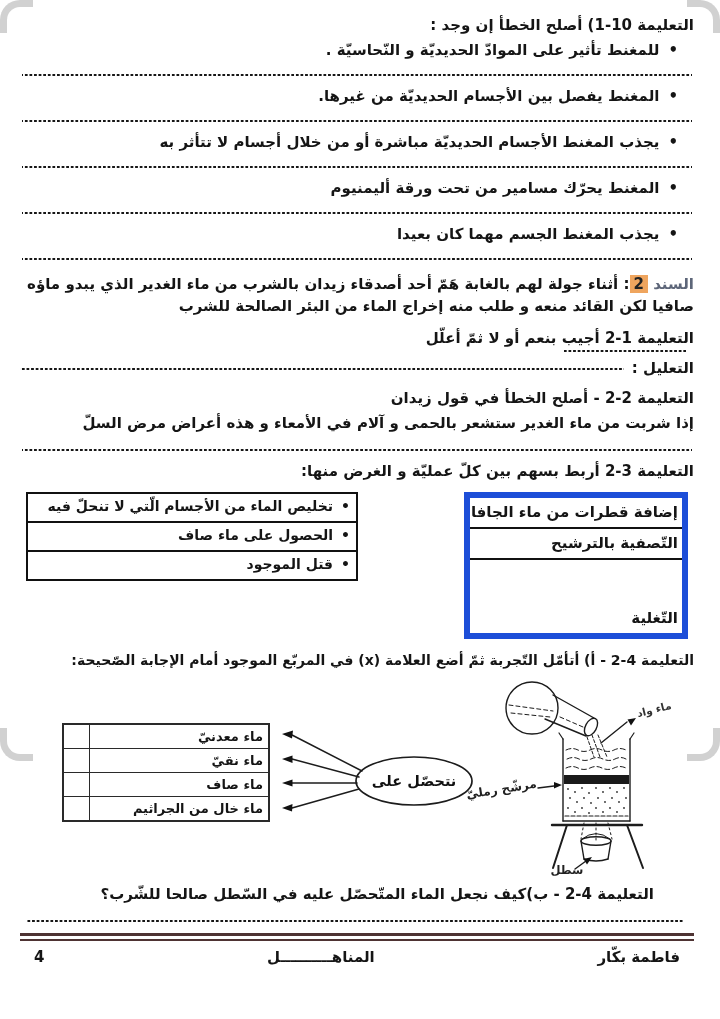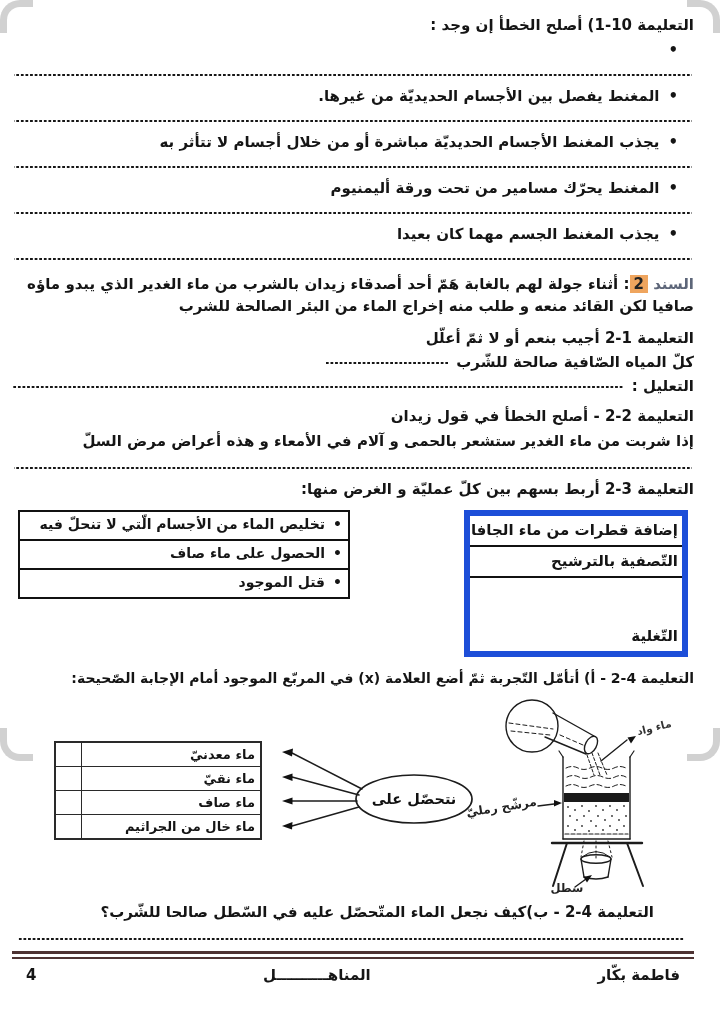--- a/index.html
+++ b/index.html
@@ -1,19 +1,19 @@
 <!DOCTYPE html>
 <html lang="ar" dir="rtl"><head>
 <meta charset="utf-8">
 <style>
   html,body{margin:0;padding:0;background:#ffffff;}
   body{width:720px;height:1019px;overflow:hidden;}
   .page{
     position:relative;box-sizing:border-box;width:720px;height:761px;
-    padding:14px 26px 0 12px;direction:rtl;
+    padding:14px 26px 0 20px;direction:rtl;
     font-family:"DejaVu Sans",sans-serif;font-weight:700;color:#151515;
     font-size:15px;line-height:22px;
   }
   .h{margin:0;font-size:15px;}
   .bi{display:flex;gap:9px;margin:3px 16px 0 0;align-items:flex-start;}
   .bul{flex:0 0 auto;}
   .dots{height:4px;margin:12px 2px 8px 2px;
     background-image:radial-gradient(circle,#161616 1.25px,transparent 1.5px);
     background-size:4.6px 4px;background-repeat:repeat-x;background-position:center;}
   .dots.ans{cursor:text;}
@@ -72,20 +72,21 @@
 
   <div class="corner c-tl"></div>
   <div class="corner c-tr"></div>
   <div class="corner c-bl"></div>
   <div class="corner c-br"></div>
 
   <p class="h">التعليمة 10-1) أصلح الخطأ إن وجد :</p>
 
   <div class="bi">
     <span class="bul">•</span>
+    <span>للمغنط تأثير على الموادّ الحديديّة و النّحاسيّة .</span>
   </div>
   <div class="dots ans"></div>
 
   <div class="bi">
     <span class="bul">•</span>
     <span>المغنط يفصل بين الأجسام الحديديّة من غيرها.</span>
   </div>
   <div class="dots ans"></div>
 
   <div class="bi">
@@ -107,21 +108,20 @@
   <div class="dots ans"></div>
 
   <p class="sanad">
     <span class="sanad-label">السند</span>
     <span class="sanad-num">2</span><span>:</span>
     <span>أثناء جولة لهم بالغابة هَمّ أحد أصدقاء زيدان بالشرب من ماء الغدير الذي يبدو ماؤه صافيا لكن القائد منعه و طلب منه إخراج الماء من البئر الصالحة للشرب</span>
   </p>
 
   <p class="h mt10">التعليمة 1-2 أجيب بنعم أو لا ثمّ أعلّل</p>
   <div class="lineflex">
-    <span>كلّ المياه الصّافية صالحة للشّرب</span>
     <span class="dots-inline"></span>
   </div>
   <div class="lineflex">
     <span>التعليل :</span>
     <span class="dots-fill"></span>
   </div>
 
   <p class="h mt8">التعليمة 2-2 - أصلح الخطأ في قول زيدان</p>
   <p class="h" style="font-weight:700;margin-top:3px;">إذا شربت من ماء الغدير ستشعر بالحمى و آلام في الأمعاء و هذه أعراض مرض السلّ</p>
   <div class="dots ans" style="margin-top:14px;"></div>

